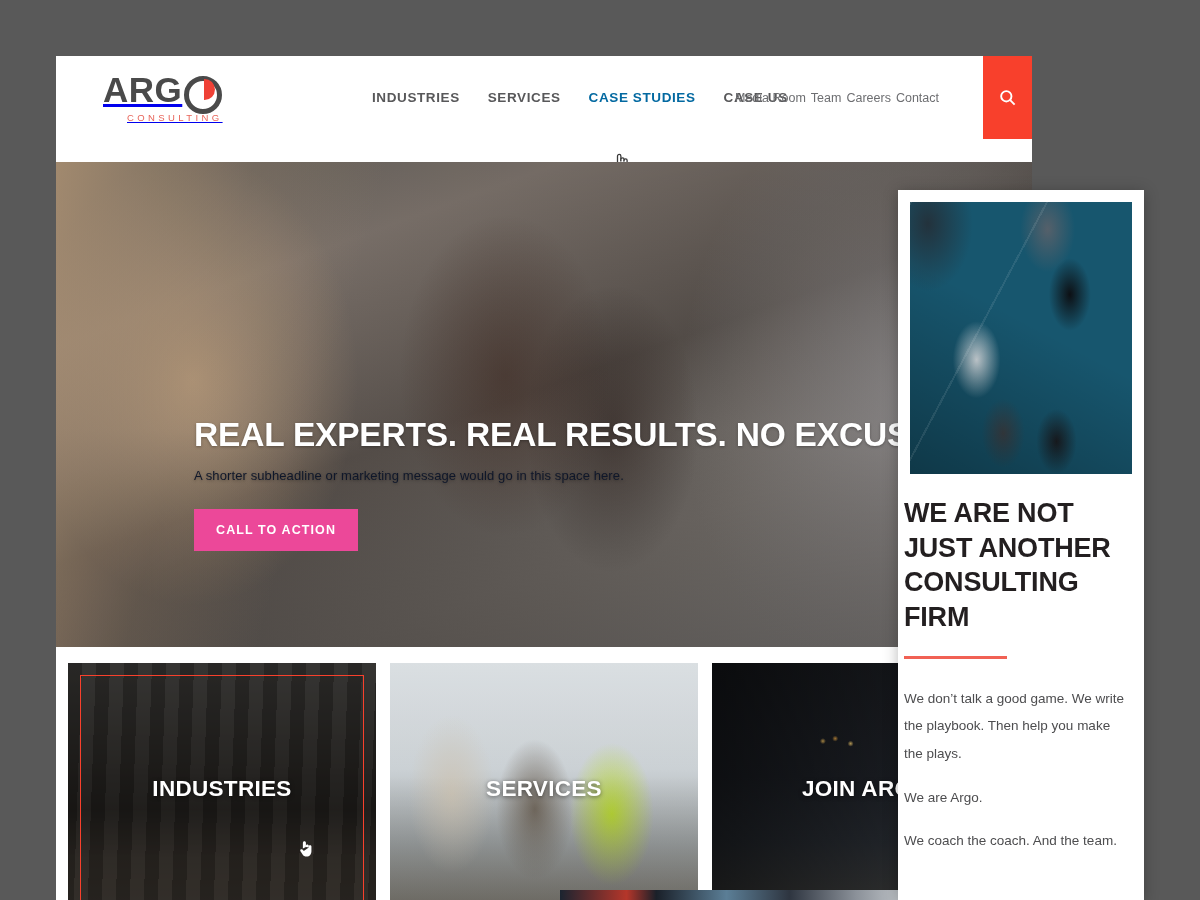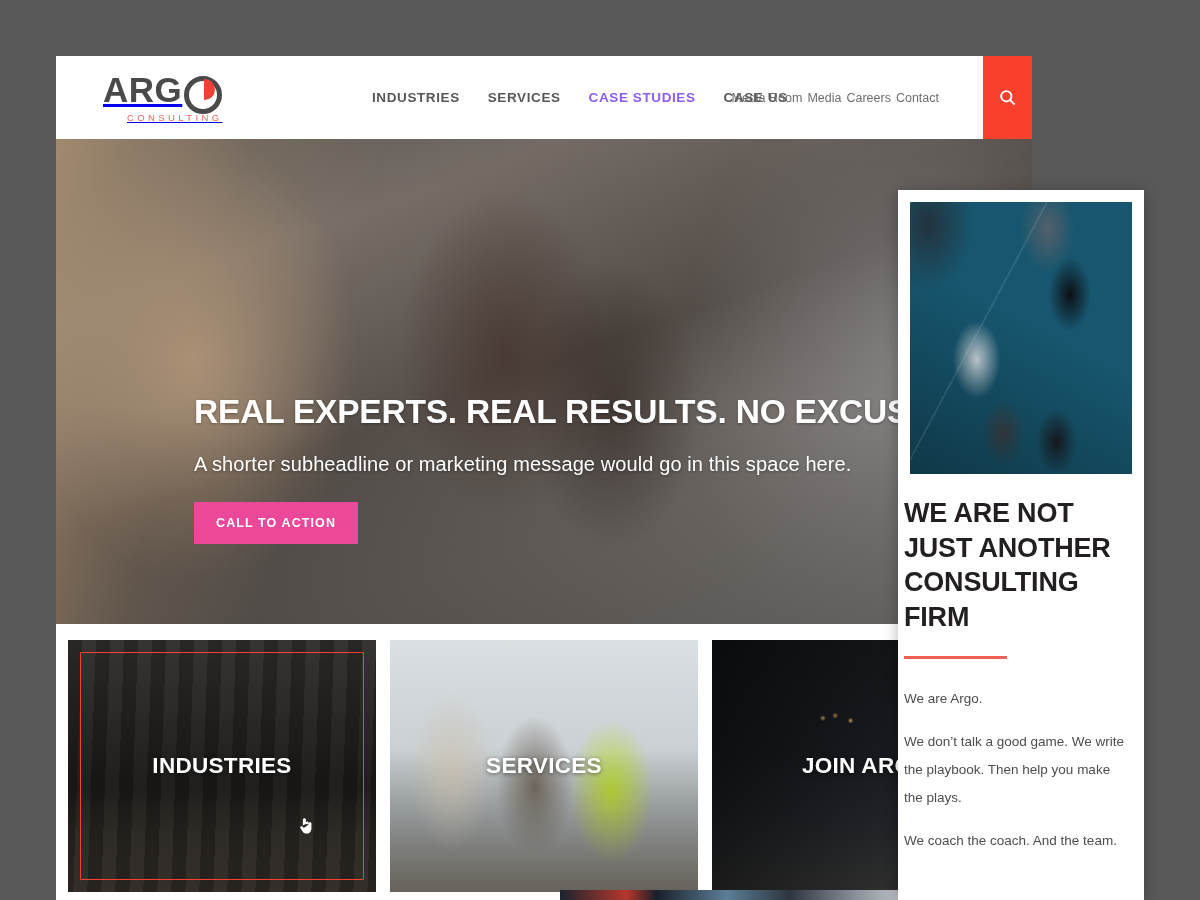--- a/index.html
+++ b/index.html
@@ -19,21 +19,21 @@
     position: absolute;
     left: 56px; top: 56px;
     width: 976px; height: 844px;
     background: #ffffff;
     overflow: hidden;
   }
 
   
   .header {
     position: relative;
-    height: 83px;
+    height: 106px;
     background: #ffffff;
     display: flex;
     align-items: center;
   }
 
   .logo-wrap {
     position: absolute;
     left: 47px; top: 16px;
     width: 140px;
   }
@@ -87,21 +87,21 @@
     gap: 28px;
   }
   .main-nav a {
     font-size: 13.5px;
     font-weight: bold;
     letter-spacing: 0.6px;
     color: #58585a;
     text-decoration: none;
     white-space: nowrap;
   }
-  .main-nav a.active { color: #8b5cf6; }
+  .main-nav a.active { color: #0369a1; }
 
   .util-nav {
     position: absolute;
     right: 93px; top: 0;
     height: 83px;
     display: flex;
     align-items: center;
     gap: 5px;
   }
   .util-nav a {
@@ -164,23 +164,23 @@
   .hero-title {
     font-size: 33.5px;
     font-weight: bold;
     color: #ffffff;
     letter-spacing: -0.2px;
     line-height: 1.1;
     text-shadow: 0 1px 3px rgba(0,0,0,.32);
     white-space: nowrap;
   }
   .hero-sub {
-    margin-top: 22px;
-    font-size: 20px;
-    color: #ffffff;
+    margin-top: 14px;
+    font-size: 13px;
+    color: #0f172a;
     letter-spacing: 0.1px;
     text-shadow: 0 1px 3px rgba(0,0,0,.35);
   }
   .cta-btn {
     display: inline-block;
     margin-top: 26px;
     background: #ec4899;
     color: #ffffff;
     border: none;
     padding: 14px 22px;
@@ -380,21 +380,21 @@
 
       <nav class="main-nav">
         <a href="#">INDUSTRIES</a>
         <a href="#">SERVICES</a>
         <a href="#" class="active">CASE STUDIES</a>
         <a href="#">CASE US</a>
       </nav>
 
       <nav class="util-nav">
         <a href="#">Media Room</a>
-        <a href="#">Media</a>
+        <a href="#">Team</a>
         <a href="#">Careers</a>
         <a href="#">Contact</a>
       </nav>
 
       <button class="search-btn">
         <svg width="19" height="19" viewBox="0 0 24 24" fill="none" stroke="#ffffff" stroke-width="2.4">
           <circle cx="10.5" cy="10.5" r="6.5"></circle>
           <line x1="15.4" y1="15.4" x2="21" y2="21"></line>
         </svg>
       </button>
@@ -449,19 +449,19 @@
     <div class="next-strip-wrap">
       <div class="next-strip"></div>
     </div>
   </div>
 
   <div class="panel">
     <div class="panel-img"></div>
     <div class="panel-body">
       <div class="panel-title">WE ARE NOT JUST ANOTHER CONSULTING FIRM</div>
       <div class="panel-rule"></div>
+      <p class="panel-para">We don’t talk a good game. We write the playbook. Then help you make the plays.</p>
       <p class="panel-para">We are Argo.</p>
-      <p class="panel-para">We don’t talk a good game. We write the playbook. Then help you make the plays.</p>
       <p class="panel-para">We coach the coach. And the team.</p>
     </div>
   </div>
 
 </div>
 
 </body></html>

